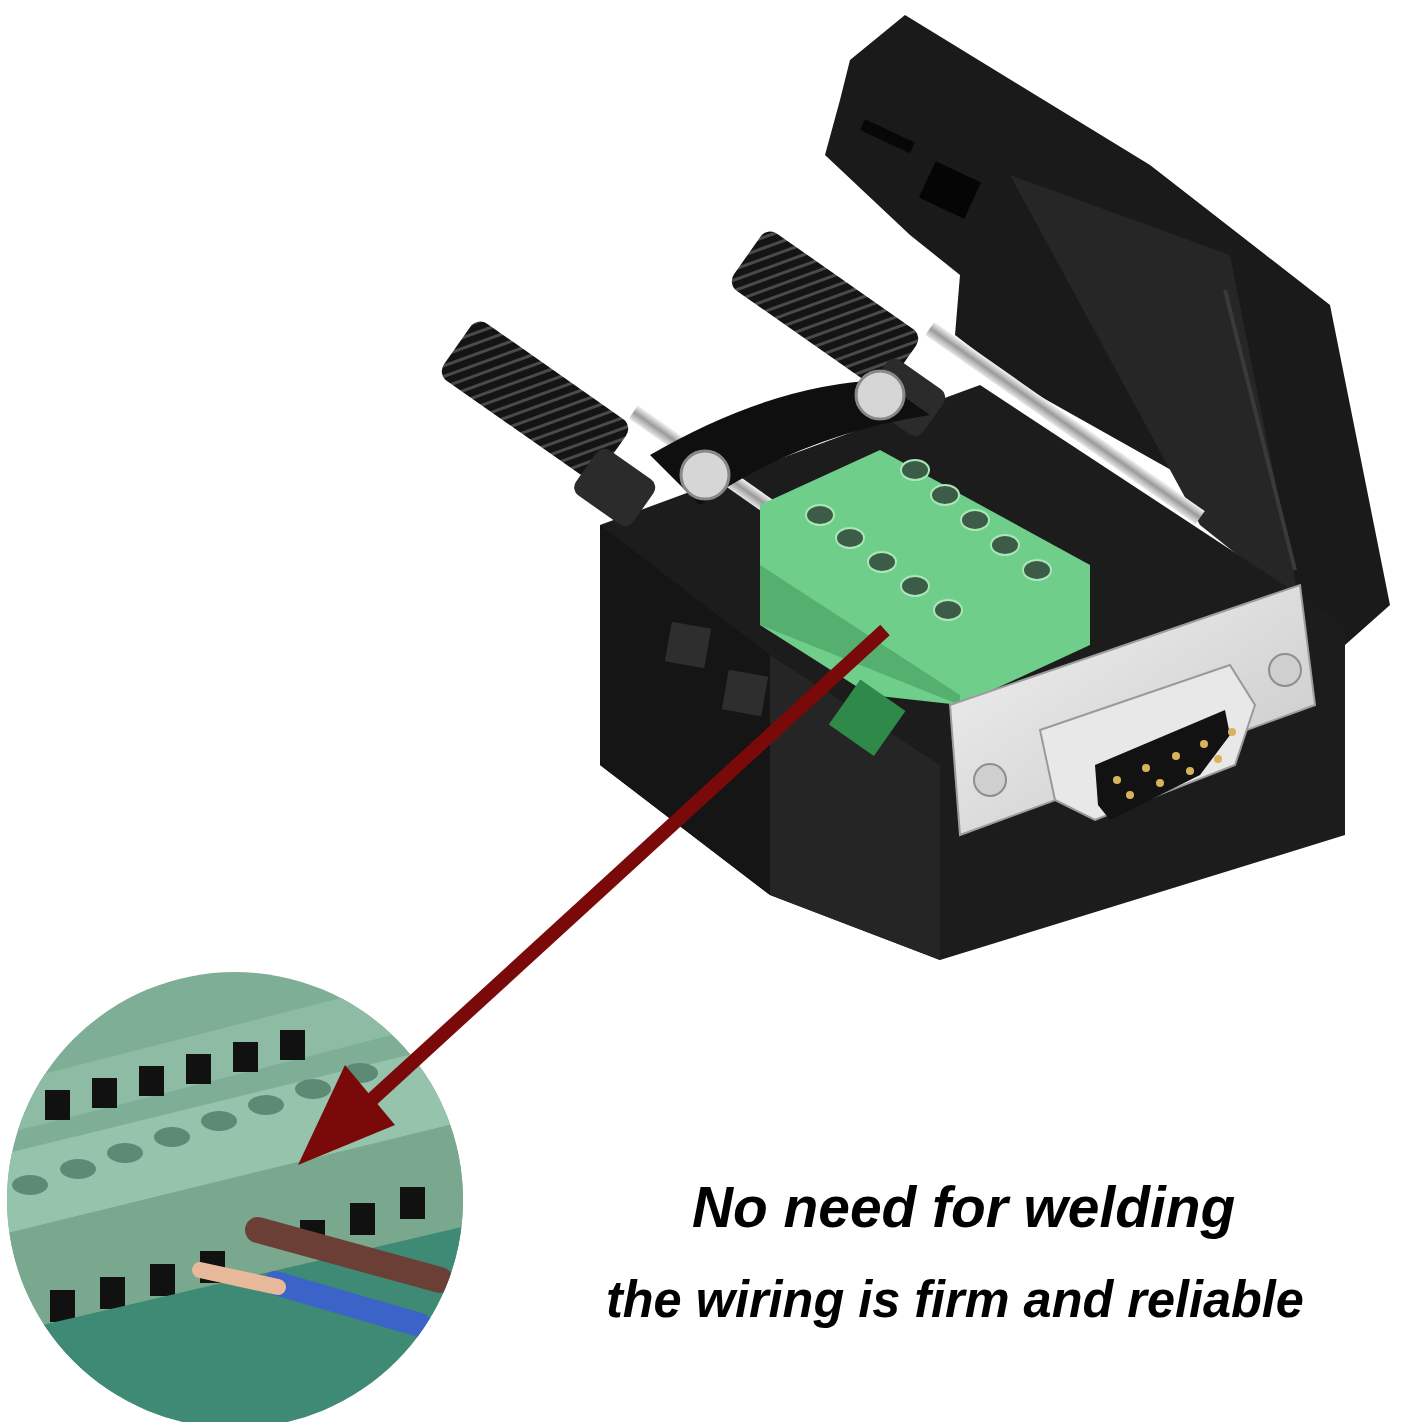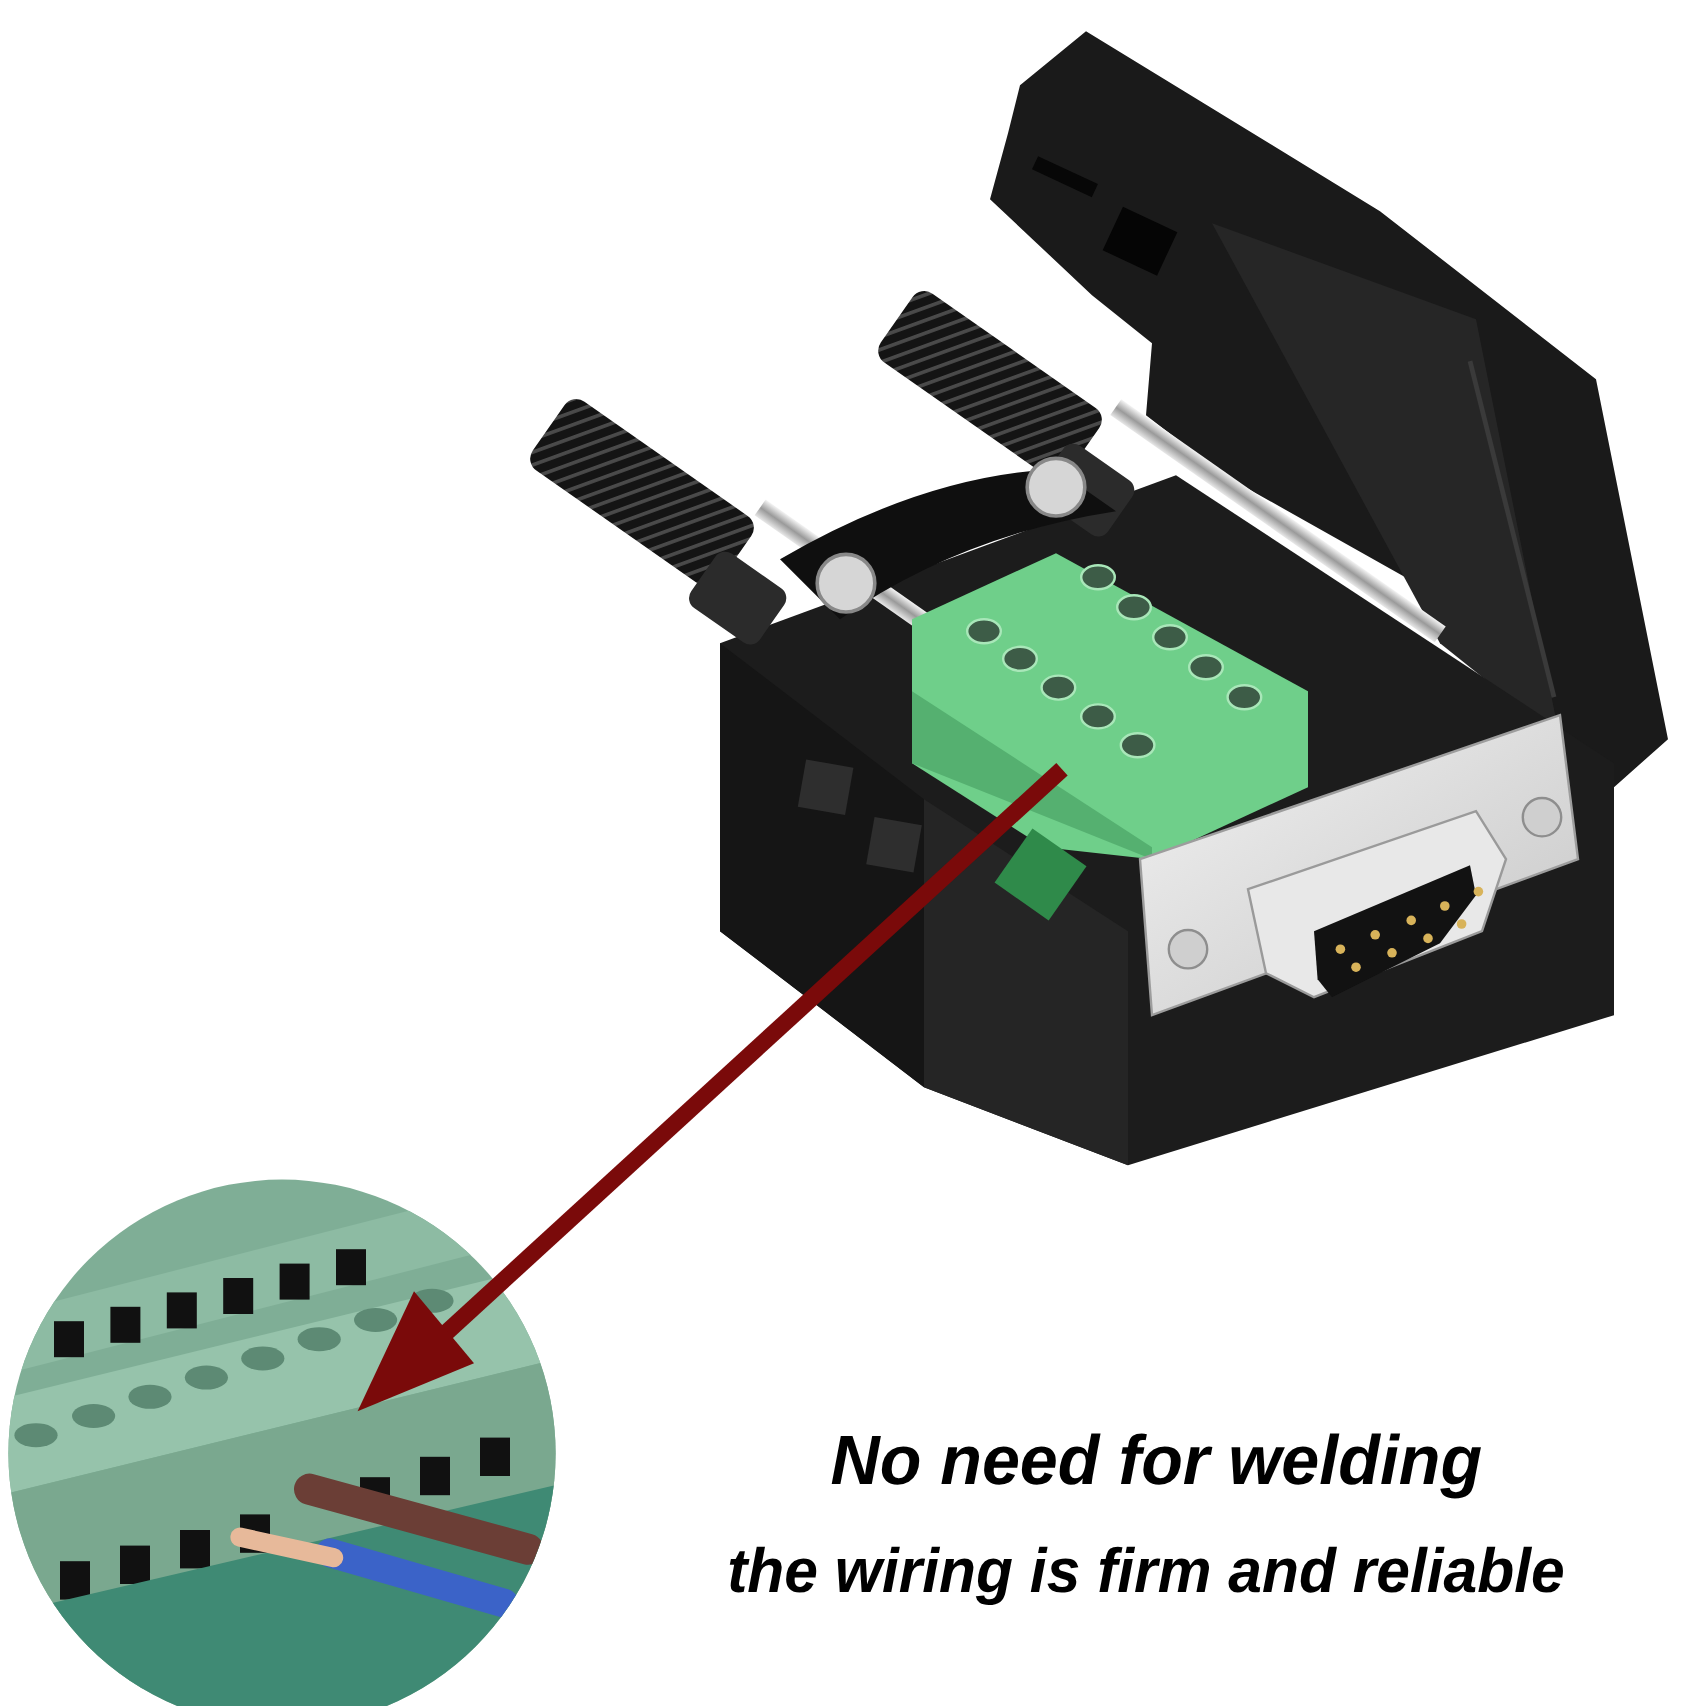--- a/index.html
+++ b/index.html
@@ -1,17 +1,17 @@
 <!DOCTYPE html>
 <html><head>
   <meta charset="utf-8">
   <style>
     html, body { margin:0; padding:0; background:#ffffff; }
     body { width:1422px; height:1422px; position:relative; overflow:hidden; font-family:"Liberation Sans", sans-serif; }
-    .stage { position:absolute; left:0; top:16px; width:1422px; height:1192px; }
+    .stage { position:absolute; left:0; top:5px; width:1422px; height:1192px; }
     svg.illus { position:absolute; left:0; top:0; width:1422px; height:1422px; }
     .caption { position:absolute; color:#000; font-weight:bold; font-style:italic; white-space:nowrap; letter-spacing:0; }
     .caption.headline { left:692px; top:1168px; font-size:58px; transform:scaleX(0.98); transform-origin:left top; }
     .caption.sub { left:606px; top:1264px; font-size:52px; transform:scaleX(0.97); transform-origin:left top; }
   </style>
 </head>
 <body>
 
 <div class="stage">
   <svg class="illus" viewBox="0 0 1422 1422" xmlns="http://www.w3.org/2000/svg">

